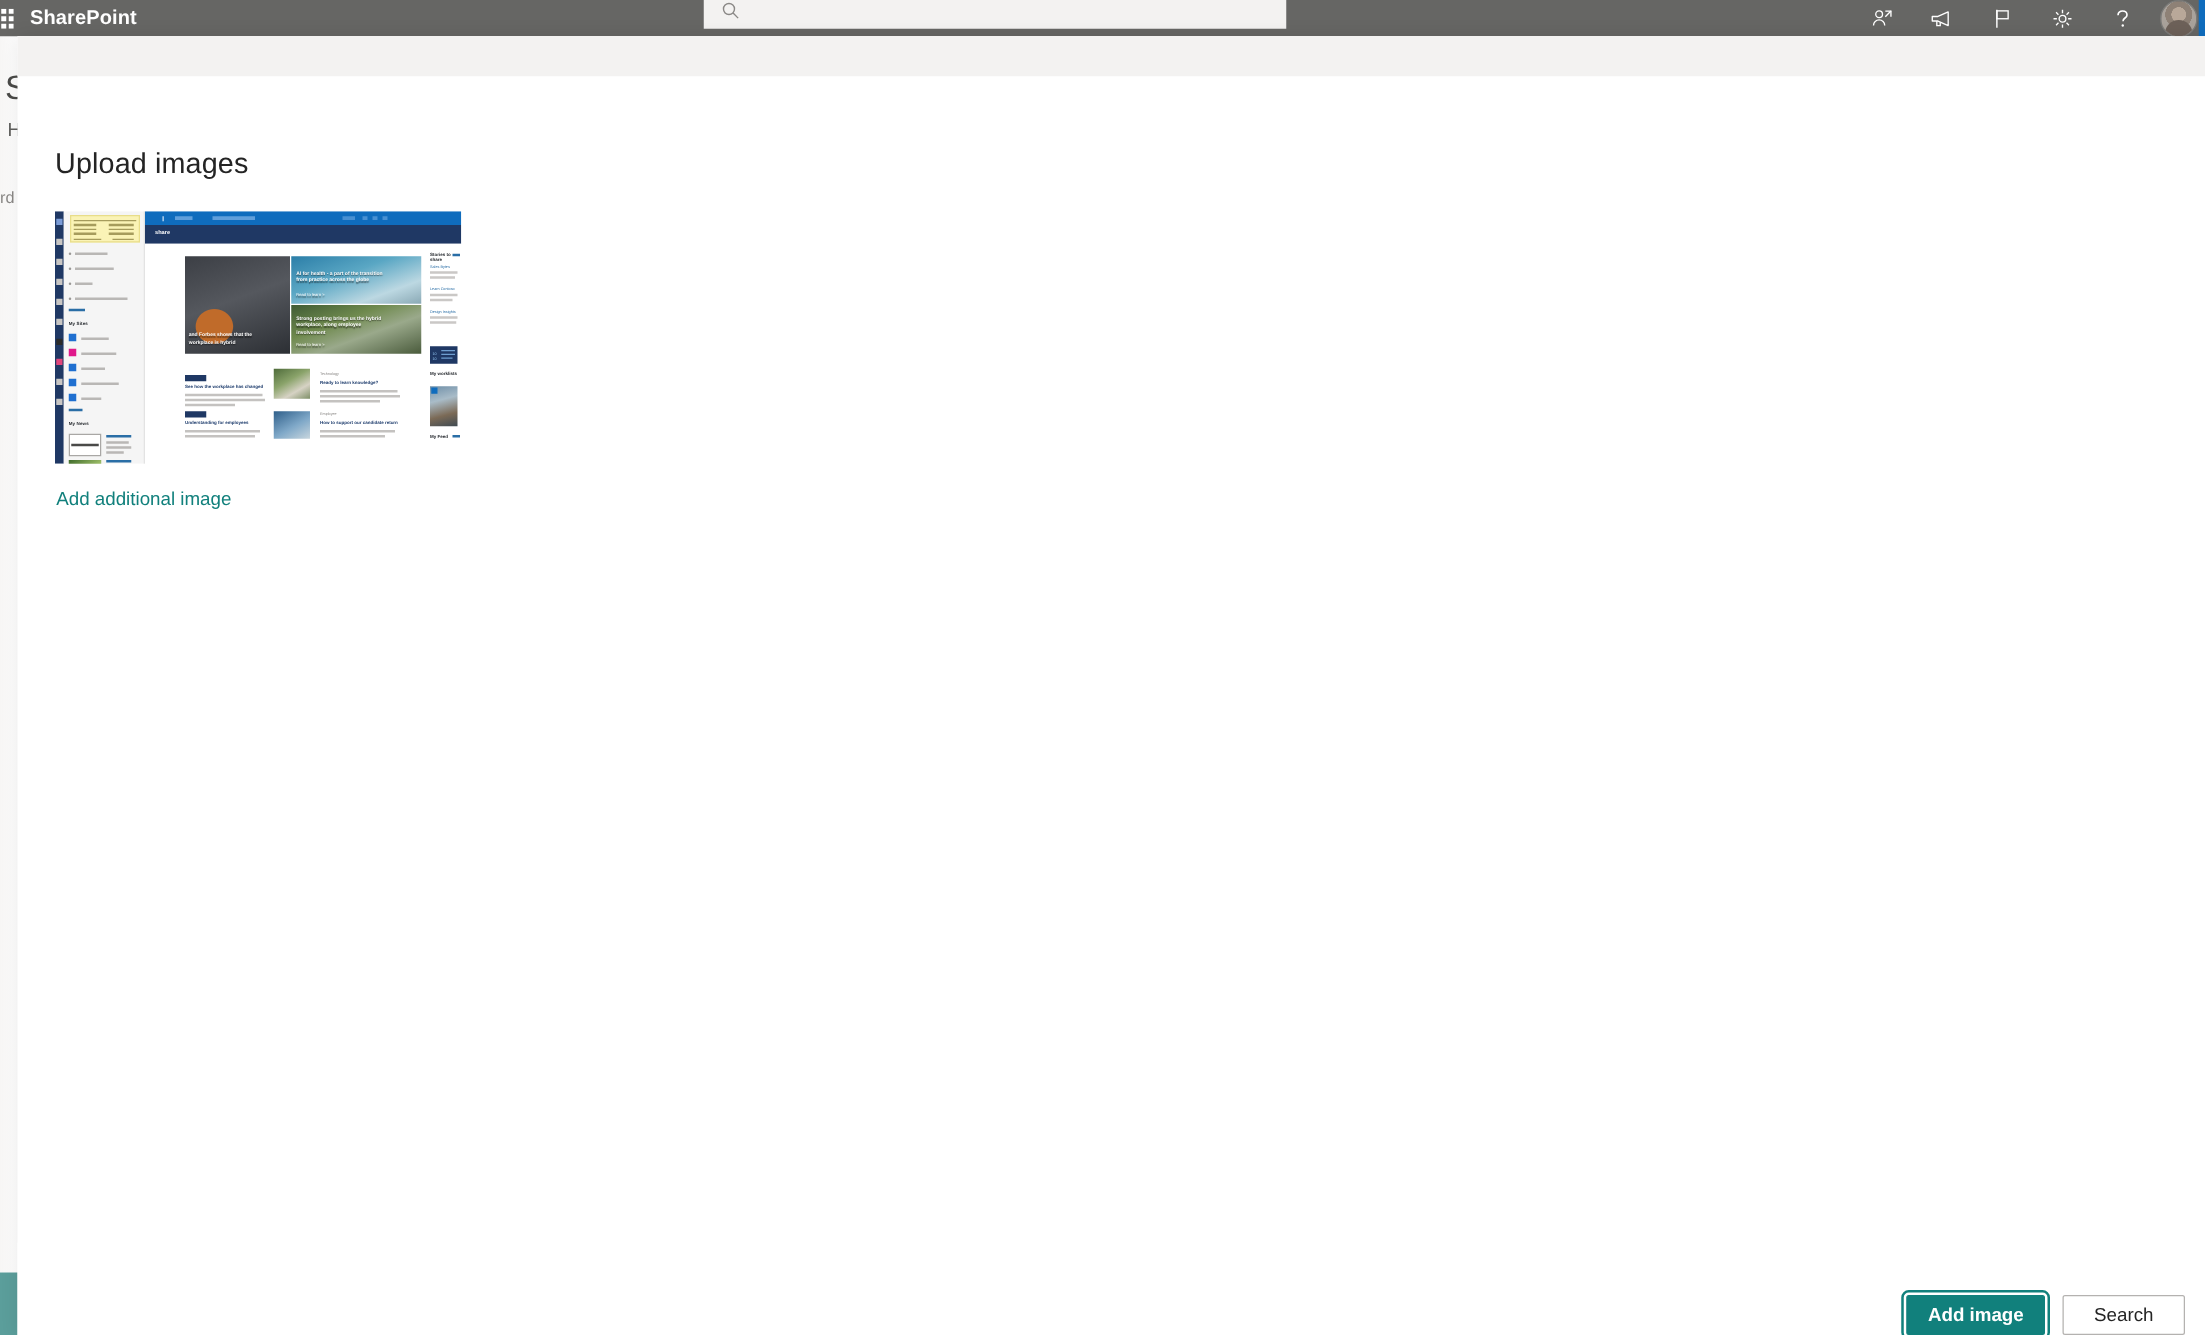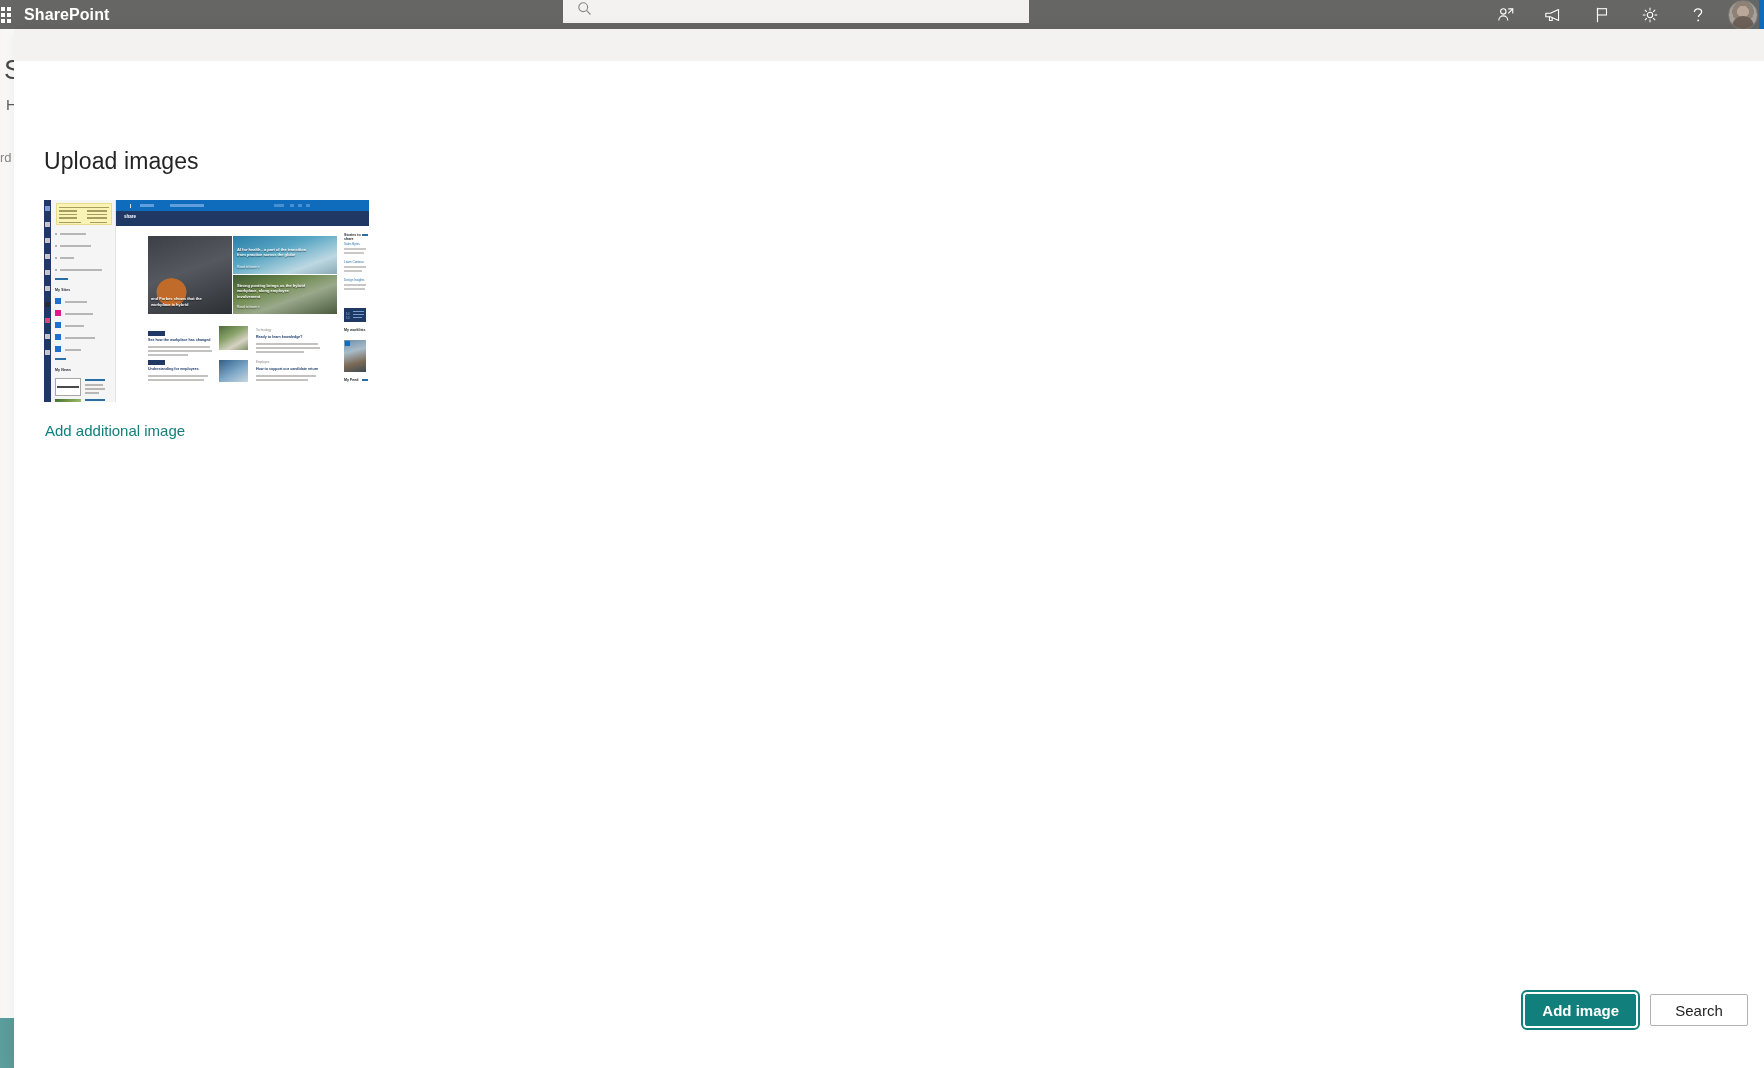--- a/index.html
+++ b/index.html
@@ -132,21 +132,21 @@
   }
   .rail-item.selected { background: #e9e8e7; }
   .rail-item.selected::before {
     content: ""; position: absolute; left: 0; top: 0;
     width: 3px; height: 100%; background: #11807c;
   }
   .rail-icon { display: flex; align-items: center; }
 
   
   #content {
-    flex: 1 1 auto; padding: 56px 0 0 30px; position: relative; margin-top: 31px;
+    flex: 1 1 auto; padding: 56px 0 0 30px; position: relative;
   }
   #content-title {
     font-size: 23px; font-weight: 400; color: #242424;
     letter-spacing: .1px;
   }
 
   
   #thumb-wrap {
     margin-top: 25px; width: 325px; height: 202px;
     position: relative; cursor: pointer; overflow: hidden;
@@ -203,21 +203,21 @@
   .rc-link { position:absolute; font-size:3px; color:#2a6ea6; }
   .rc-line { position:absolute; height:1.5px; background:#cac8c6; }
   #rc-card { left:300px; top:108px; width:22px; height:14px; background:#1f3864; }
   #rc-photo { left:300px; top:140px; width:22px; height:32px;
      background: linear-gradient(165deg,#6f8fa8 0%,#a9bcc8 35%,#7b6a56 70%,#3f4a52 100%); }
   #rc-badge { left:301px; top:141px; width:5px; height:5px; background:#0f6cbd; }
 
   
   #dialog-footer {
     height: 74px; flex: 0 0 auto;
-    display: flex; align-items: flex-start; justify-content: flex-end;
+    display: flex; align-items: flex-end; justify-content: flex-end;
     padding-right: 16px; gap: 14px; background: #ffffff;
   }
   .btn {
     height: 32px; min-width: 98px; padding: 0 16px;
     font-family: "Liberation Sans", sans-serif; font-size: 15px;
     cursor: pointer; border-radius: 2px;
     display: flex; align-items: center; justify-content: center;
     white-space: nowrap;
   }
   #btn-primary {

